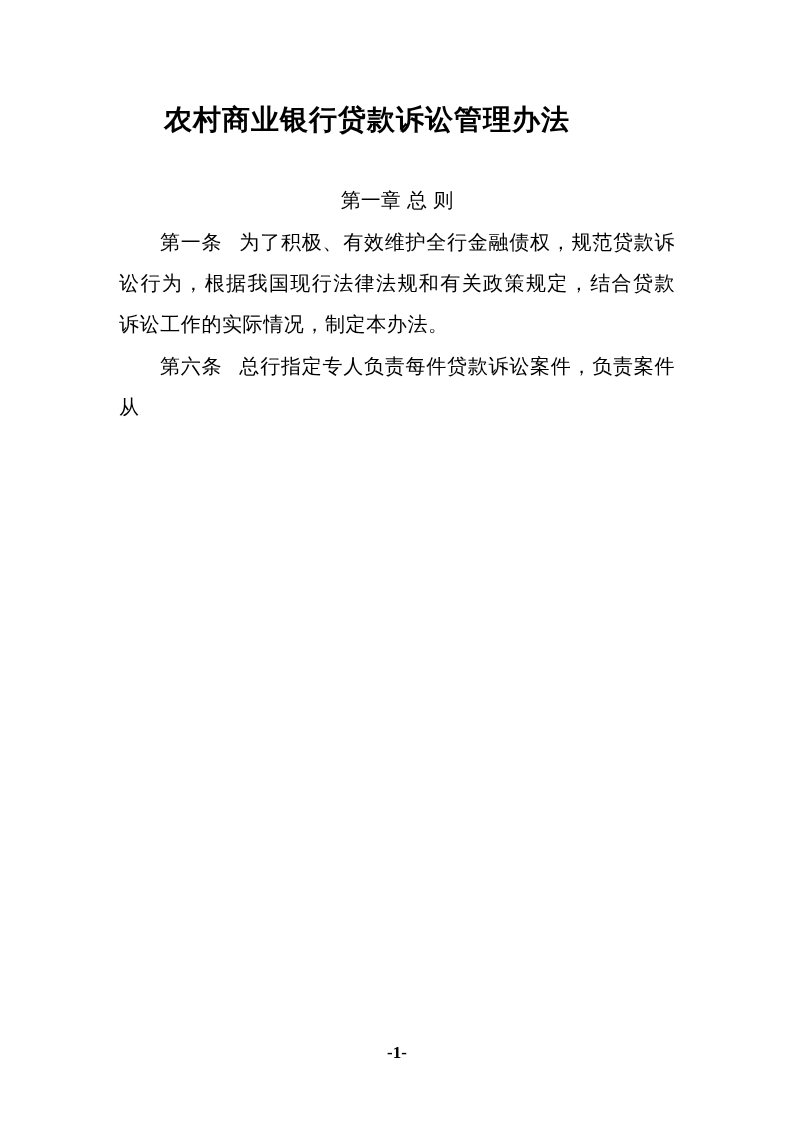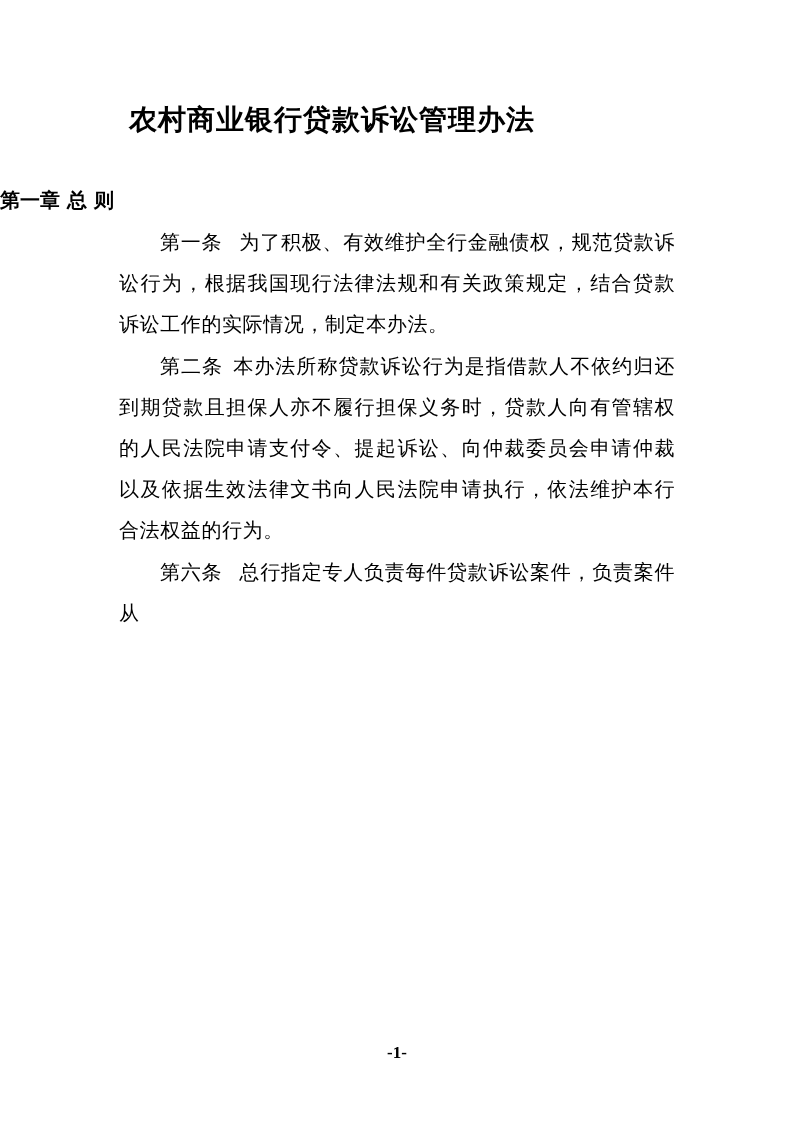--- a/index.html
+++ b/index.html
@@ -1,36 +1,35 @@
 <!DOCTYPE html>
 <html><head>
   <meta charset="utf-8">
   <style>
     html, body { margin: 0; padding: 0; background: #ffffff; }
     body { width: 794px; height: 1123px; position: relative; overflow: hidden;
            font-family: "DejaVu Sans", "Liberation Sans", sans-serif; color: #000; }
     .page { position: absolute; left: 0; top: 0; width: 794px; height: 1123px; }
     .title { position: absolute; left: 0; width: 664px; top: 102px; text-align: center;
-             font-size: 28px; font-weight: bold; letter-spacing: 1px; line-height: 36px; }
-    .chapter { position: absolute; left: 0; width: 794px; top: 186px; 
-               font-size: 20px; font-weight: bold; line-height: 28px; }
+             font-size: 28px; font-weight: bold; letter-spacing: 1px; line-height: 36px; padding-left: 35px; }
+    .chapter { position: absolute; left: 0; width: 794px; top: 186px; text-align: center;
+               font-size: 20px; font-weight: normal; line-height: 28px; }
     .body { position: absolute; left: 119px; top: 222px; width: 556px; }
     .para { font-size: 20px; line-height: 41.2px; margin: 0; text-align: justify;
             text-indent: 41px; word-break: break-all; letter-spacing: 0.6px; }
     .article-label { margin-right: 10px; }
     .pagenum { position: absolute; left: 0; width: 794px; top: 1043px; text-align: center;
                font-family: "Liberation Serif", "DejaVu Serif", serif; font-size: 17px; font-weight: bold; }
   </style>
 </head>
 <body>
 
 <div class="page">
   <div class="title">农村商业银行贷款诉讼管理办法</div>
   <div class="chapter">第一章  总 则</div>
 
   <div class="body">
     <p class="para"><span class="article-label">第一条</span><span>  为了积极、有效维护全行金融债权，规范贷款诉讼行为，根据我国现行法律法规和有关政策规定，结合贷款诉讼工作的实际情况，制定本办法。</span></p>
-    <p class="para"><span class="article-label">第二条</span><span>本办法所称贷款诉讼行为是指借款人不依约归还到期贷款且担保人亦不履行担保义务时，贷款人向有管辖权的人民法院申请支付令、提起诉讼、向仲裁委员会申请仲裁以及依据生效法律文书向人民法院申请执行，依法维护本行合法权益的行为。</span></p>
     <p class="para"><span class="article-label">第六条</span><span>  总行指定专人负责每件贷款诉讼案件，负责案件从</span></p>
   </div>
 
   <div class="pagenum">-1-</div>
 </div>
 
 </body></html>

